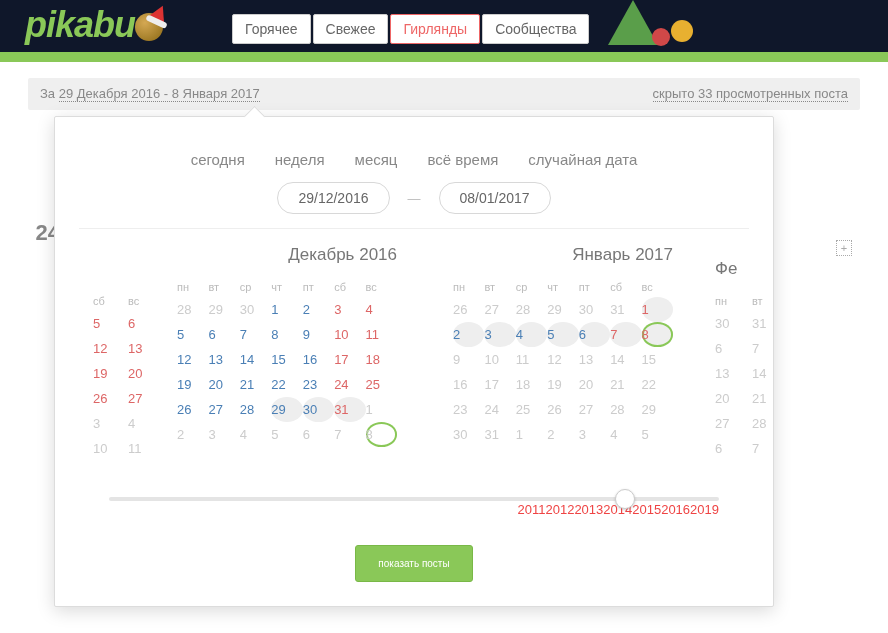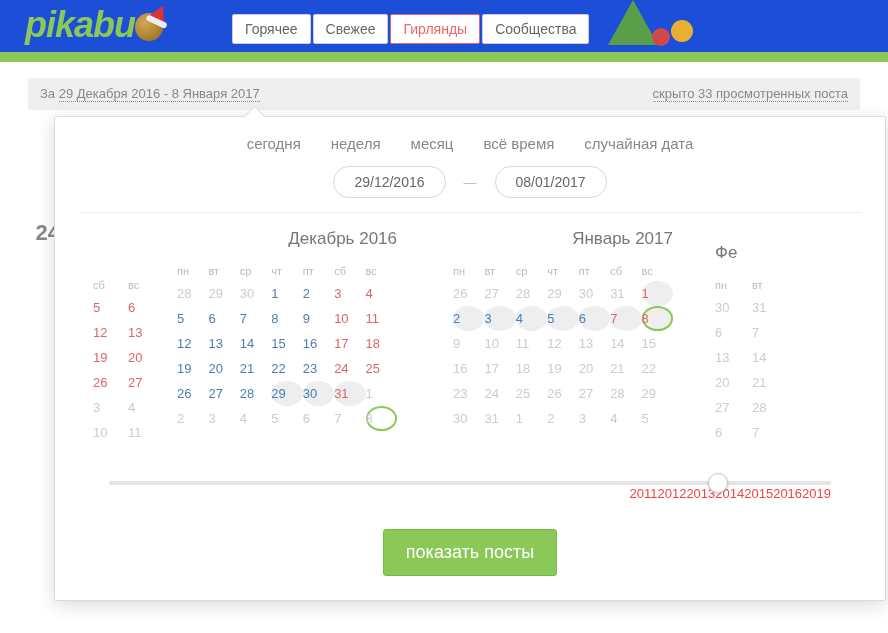--- a/index.html
+++ b/index.html
@@ -1,17 +1,17 @@
 <!DOCTYPE html>
 <html><head>
 <meta charset="utf-8">
 <style>
 * { box-sizing: border-box; margin: 0; padding: 0; }
 body { font-family: Arial, sans-serif; font-size: 13px; background: #fff; color: #666; width: 888px; height: 633px; overflow: hidden; }
-.topbar { height: 62px; background: #1d4ed8; border-bottom: 10px solid #8ac858; position: relative; }
+.topbar { height: 62px; background: #0f172a; border-bottom: 10px solid #8ac858; position: relative; }
 .logo { position: absolute; left: 25px; top: 4px; font-size: 36px; font-weight: bold; font-style: italic; color: #8ac858; letter-spacing: -1px; }
 .logo .dot { display: inline-block; width: 28px; height: 28px; background: radial-gradient(circle at 35% 35%, #d4a853, #8b6914); border-radius: 50%; vertical-align: middle; position: relative; }
 .hat { position: absolute; top: -8px; right: -6px; width: 0; height: 0; border-left: 10px solid transparent; border-right: 10px solid transparent; border-bottom: 18px solid #d33; transform: rotate(25deg); }
 .hat::after { content: ''; position: absolute; left: -10px; top: 14px; width: 22px; height: 6px; background: #eee; border-radius: 3px; }
 .navtabs { position: absolute; left: 232px; bottom: 8px; display: flex; gap: 2px; }
 .navtab { padding: 6px 12px; background: #fff; border: 1px solid #ccc; border-radius: 2px; font-size: 14px; color: #666; cursor: pointer; }
 .navtab.active { background: #8ac858; border-color: #79b847; color: #fff; }
 .navtab.red { border-color: #e66; color: #e66; }
 .xmas-deco { position: absolute; right: 190px; top: 0; width: 90px; height: 52px; }
 .xmas-deco .tree { position: absolute; left: 0; top: 0; width: 0; height: 0; border-left: 25px solid transparent; border-right: 25px solid transparent; border-bottom: 45px solid #5a9e4a; }
@@ -24,21 +24,21 @@
 .votecol .arr { color: #ddd; font-size: 16px; cursor: pointer; }
 .votecol .num { font-size: 22px; color: #888; font-weight: bold; }
 .post-area { margin-left: 80px; margin-top: 34px; }
 .post-title { font-size: 24px; color: #666; font-weight: bold; }
 .post-tags { margin-top: 10px; display: flex; gap: 4px; }
 .tag { display: inline-block; width: 18px; height: 18px; border: 1px solid #8ac858; border-radius: 3px; background: #f0f8ec; position: relative; }
 .post-body { margin-top: 20px; color: #777; line-height: 1.5; }
 .post-img { margin-top: 8px; width: 420px; height: 50px; background: linear-gradient(135deg, #c9e8d0 0%, #a8c890 20%, #8b5a8b 40%, #c04060 60%, #4a7050 80%, #9ecfa8 100%); border: 1px solid #ccc; }
 .plus-icon { position: absolute; right: 36px; top: 178px; width: 16px; height: 16px; border: 1px dotted #aaa; text-align: center; line-height: 14px; color: #aaa; font-size: 11px; }
 
-.popover { position: absolute; left: 54px; top: 116px; width: 832px; background: #fff; border: 1px solid #dcdcdc; border-radius: 2px; box-shadow: 0 4px 18px rgba(0,0,0,0.15); padding: 0 24px 24px 24px; }
+.popover { position: absolute; left: 54px; top: 116px; width: 720px; background: #fff; border: 1px solid #dcdcdc; border-radius: 2px; box-shadow: 0 4px 18px rgba(0,0,0,0.15); padding: 16px 24px 24px 24px; }
 .popover::before { content:''; position:absolute; left:192px; top:-8px; width:14px; height:14px; background:#fff; border-left:1px solid #dcdcdc; border-top:1px solid #dcdcdc; transform: rotate(45deg);}
 .pv-top { display: flex; justify-content: center; gap: 30px; padding: 18px 0 14px 0; }
 .pv-q { color: #888; font-size: 15px; cursor: pointer; }
 .pv-dates { display: flex; justify-content: center; align-items: center; gap: 18px; padding-bottom: 14px; border-bottom: 1px solid #eee; }
 .pill { padding: 7px 20px; border: 1px solid #d8d8d8; border-radius: 16px; font-size: 14px; color: #666; background: #fff; cursor: pointer; position: relative; }
 .dash { color: #bbb; }
 .cal-row { display: flex; padding-top: 16px; }
 .cal { width: 100%; }
 .cal-slice { overflow: hidden; }
 .cal-slice .cal { margin: 14px; }
@@ -53,21 +53,21 @@
 .d { font-size: 13px; padding: 5px 0; color: #ccc; border-radius: 50%; cursor: pointer; }
 .d.in { color: #4a7fb5; }
 .d.we.in { color: #d66; }
 .d.in-range { background: #eee; }
 .d.sel-end { box-shadow: inset 0 0 0 2px #8ac858; border-radius: 50%; }
 .d.today-ring { box-shadow: inset 0 0 0 2px #8ac858; }
 .slider-wrap { margin-top: 22px; padding: 0 30px; }
 .track { height: 4px; background: #e4e4e4; border-radius: 2px; position: relative; }
 .thumb { position: absolute; top: -8px; width: 20px; height: 20px; background: #fff; border: 1px solid #ccc; border-radius: 50%; box-shadow: 0 1px 3px rgba(0,0,0,0.2); cursor: grab; }
 .years { display: flex; justify-content: flex-end; margin-top: 1px; font-size: 13px; color: #ef4444; }
-.show-btn { display: block; margin: 28px auto 0 auto; padding: 12px 22px; background: #8ac858; color: #fff; border: 1px solid #79b847; border-radius: 3px; font-size: 18px; cursor: pointer; }
+.show-btn { display: block; margin: 28px auto 0 auto; padding: 12px 22px; background: #8ac858; color: #fff; border: 1px solid #79b847; border-radius: 3px; font-size: 10px; cursor: pointer; }
 </style>
 </head>
 <body>
 
 <div class="topbar">
   <div class="logo"><span>pikabu</span><span class="dot"><span class="hat"></span></span></div>
   <div class="xmas-deco">
       <div class="tree"></div>
       <div class="ball1"></div>
       <div class="ball2"></div>

